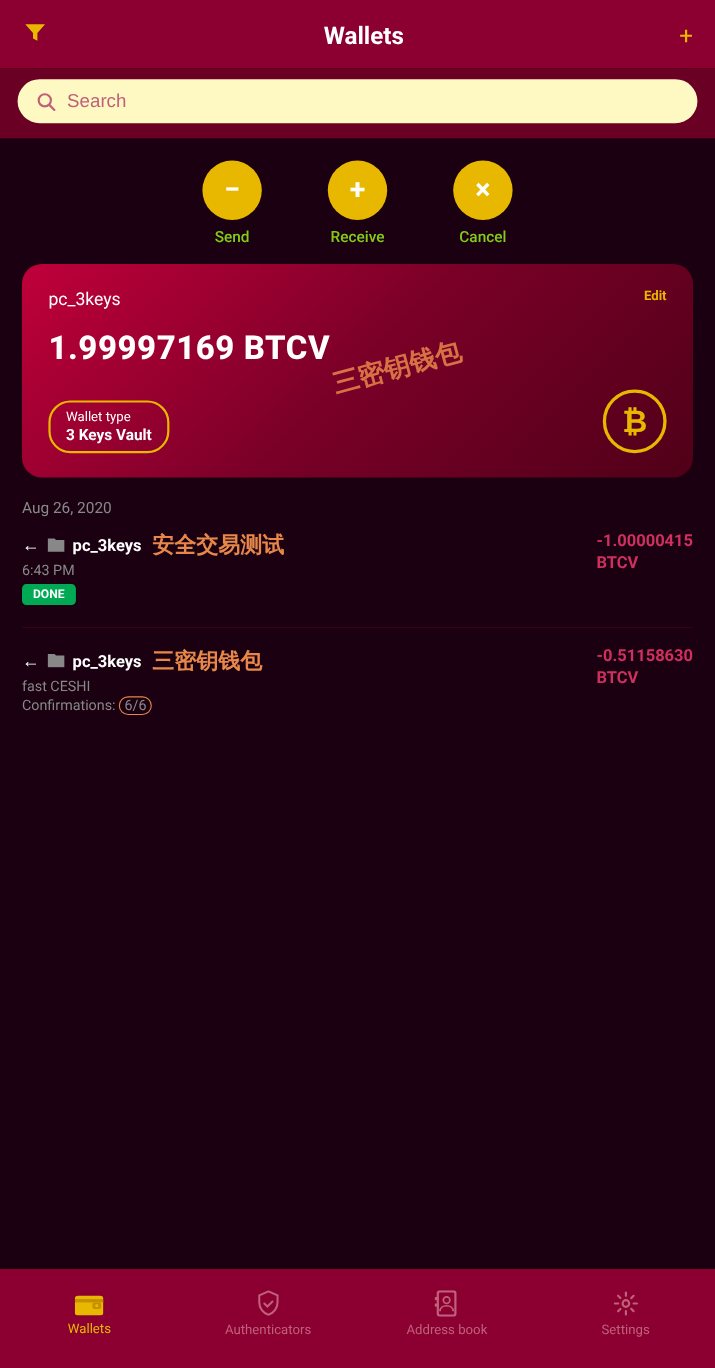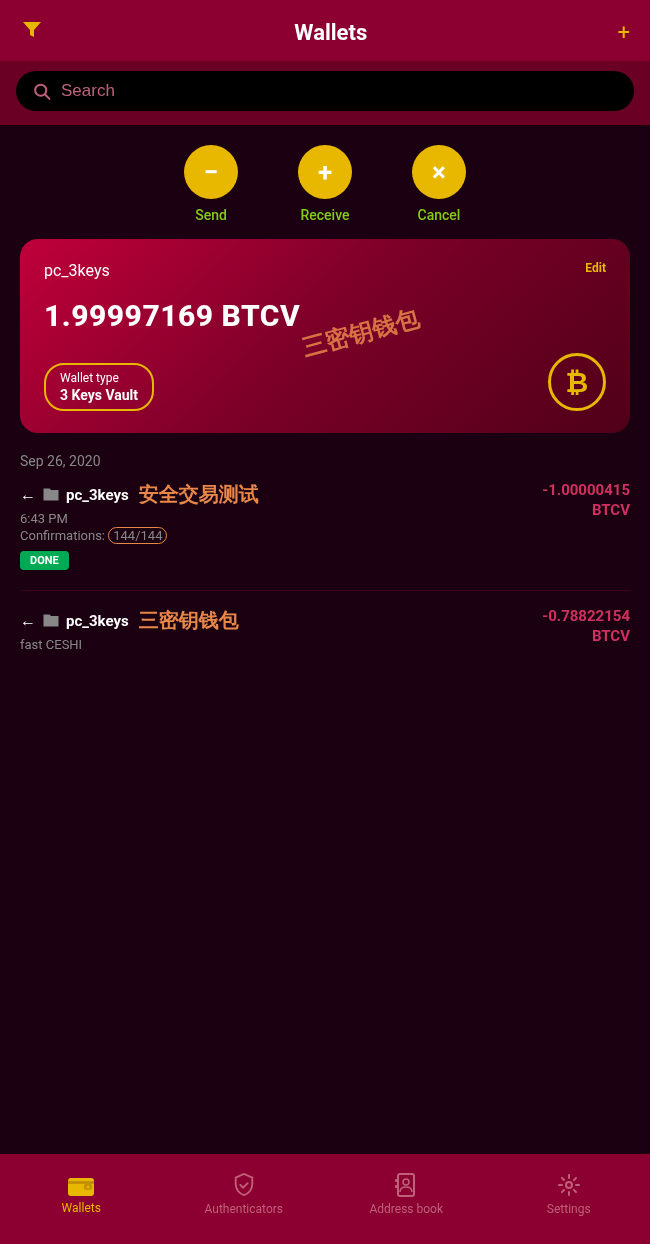--- a/index.html
+++ b/index.html
@@ -31,21 +31,21 @@
       color: #e8b800;
       cursor: pointer;
     }
 
     
     .search-bar {
       background: #6b0025;
       padding: 10px 16px 14px;
     }
     .search-input-wrapper {
-      background: #000000;
+      background: #fef9c3;
       border-radius: 25px;
       display: flex;
       align-items: center;
       padding: 10px 16px;
       gap: 10px;
     }
     .search-input {
       background: transparent;
       border: none;
       outline: none;
@@ -234,21 +234,20 @@
     .tx-status-done {
       display: inline-block;
       background: #00aa55;
       color: #fff;
       font-size: 11px;
       font-weight: 700;
       padding: 3px 10px;
       border-radius: 4px;
     }
     .tx-amount {
-      text-align: right;
       color: #d03060;
       font-size: 15px;
       font-weight: 700;
       line-height: 1.3;
     }
     .tx-amount .btcv {
       color: #d03060;
       font-size: 15px;
       font-weight: 700;
     }
@@ -353,39 +352,36 @@
           <div class="wallet-type-value">3 Keys Vault</div>
         </div>
         <div class="btc-icon">
           <span>₿</span>
         </div>
       </div>
     </div>
   </div>
 
   <div class="transactions">
-    <div class="date-header">Sep 26, 2020</div>
+    <div class="date-header">Aug 26, 2020</div>
 
     <div class="tx-item">
       <div class="tx-row">
         <div class="tx-left">
           <div class="tx-top-row">
             <span class="tx-arrow">←</span>
             <span class="tx-wallet-icon">
               <svg width="18" height="16" viewBox="0 0 24 20" fill="#888">
                 <path d="M2 4h8l2 2h10v14H2V4z"></path>
               </svg>
             </span>
             <span class="tx-wallet-name">pc_3keys</span>
             <span class="tx-chinese-label">安全交易测试</span>
           </div>
           <div class="tx-time">6:43 PM</div>
-          <div class="tx-confirmations">
-            Confirmations: <span class="confirmations-circle">144/144</span>
-          </div>
           <span class="tx-status-done">DONE</span>
         </div>
         <div class="tx-amount">
           <div>-1.00000415</div>
           <div class="btcv">BTCV</div>
         </div>
       </div>
     </div>
 
     <div class="divider"></div>
@@ -397,23 +393,26 @@
             <span class="tx-arrow">←</span>
             <span class="tx-wallet-icon">
               <svg width="18" height="16" viewBox="0 0 24 20" fill="#888">
                 <path d="M2 4h8l2 2h10v14H2V4z"></path>
               </svg>
             </span>
             <span class="tx-wallet-name">pc_3keys</span>
             <span class="tx-chinese-label">三密钥钱包</span>
           </div>
           <div class="tx-time" style="color:#888;">fast CESHI</div>
+          <div class="tx-confirmations">
+            Confirmations: <span class="confirmations-circle">6/6</span>
+          </div>
         </div>
         <div class="tx-amount">
-          <div>-0.78822154</div>
+          <div>-0.51158630</div>
           <div class="btcv">BTCV</div>
         </div>
       </div>
     </div>
   </div>
 </div>
 
 <div class="bottom-nav">
 
   <div class="nav-item">

